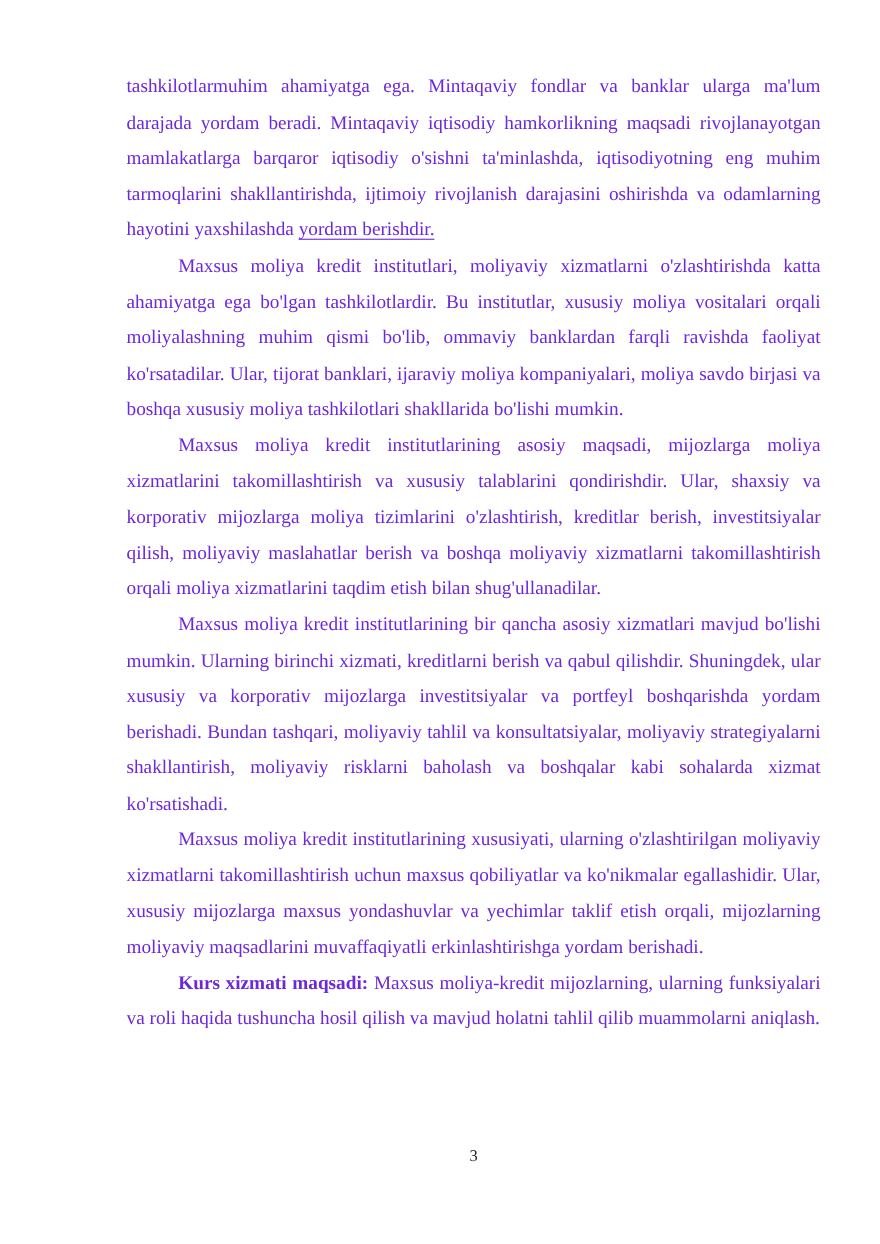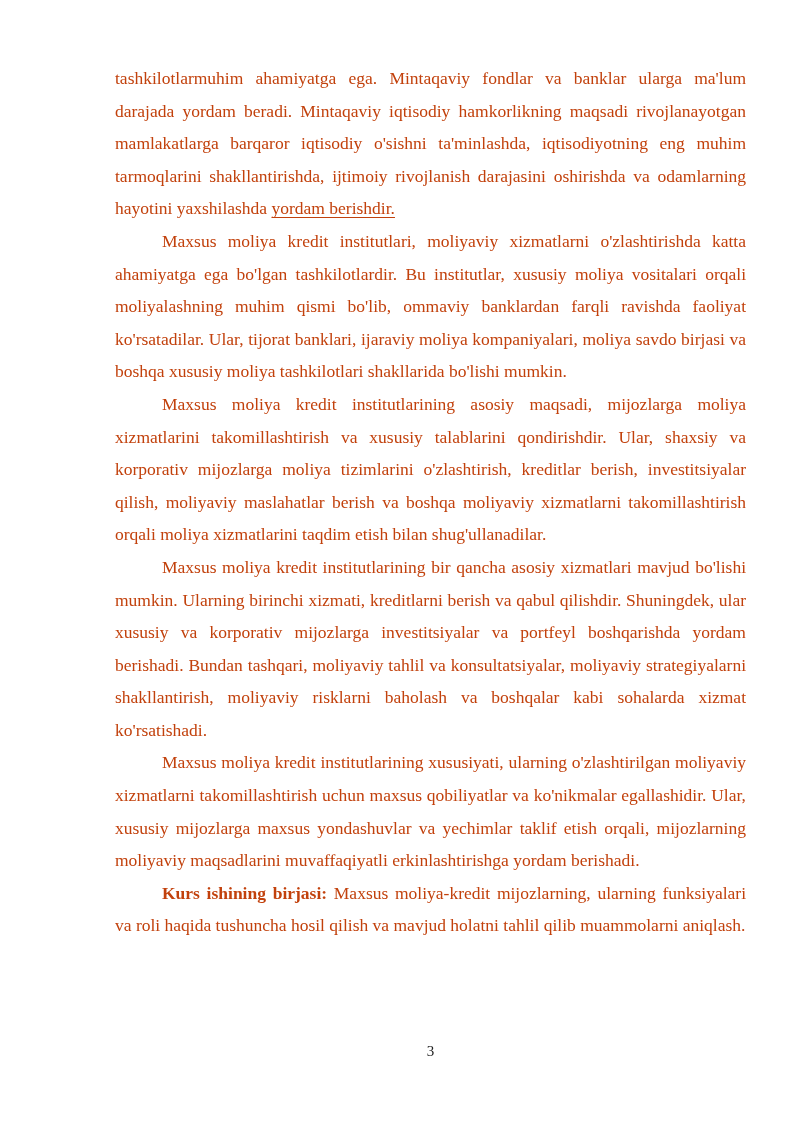--- a/index.html
+++ b/index.html
@@ -13,21 +13,21 @@
     height: 1131px;
     background: #ffffff;
     overflow: hidden;
     font-family: "Liberation Serif", "DejaVu Serif", serif;
   }
   .text-block {
     position: absolute;
     left: 115px;
     top: 62px;
     width: 631px;
-    color: #c2410c;
+    color: #6d28d9;
     font-size: 17.5px;
     line-height: 32.6px;
     text-align: justify;
     text-justify: inter-word;
   }
   .para {
     margin: 0;
     padding: 0;
     text-indent: 47px;
   }
@@ -63,20 +63,20 @@
     <p class="para no-indent"><span>tashkilotlarmuhim ahamiyatga ega. Mintaqaviy fondlar va banklar ularga ma'lum darajada yordam beradi. Mintaqaviy iqtisodiy hamkorlikning maqsadi rivojlanayotgan mamlakatlarga barqaror iqtisodiy o'sishni ta'minlashda, iqtisodiyotning eng muhim tarmoqlarini shakllantirishda, ijtimoiy rivojlanish darajasini oshirishda va odamlarning hayotini yaxshilashda </span><span class="seg-underline">yordam berishdir.</span></p>
 
     <p class="para"><span>Maxsus moliya kredit institutlari, moliyaviy xizmatlarni o'zlashtirishda katta ahamiyatga ega bo'lgan tashkilotlardir. Bu institutlar, xususiy moliya vositalari orqali moliyalashning muhim qismi bo'lib, ommaviy banklardan farqli ravishda faoliyat ko'rsatadilar. Ular, tijorat banklari, ijaraviy moliya kompaniyalari, moliya savdo birjasi va boshqa xususiy moliya tashkilotlari shakllarida bo'lishi mumkin.</span></p>
 
     <p class="para"><span>Maxsus moliya kredit institutlarining asosiy maqsadi, mijozlarga moliya xizmatlarini takomillashtirish va xususiy talablarini qondirishdir. Ular, shaxsiy va korporativ mijozlarga moliya tizimlarini o'zlashtirish, kreditlar berish, investitsiyalar qilish, moliyaviy maslahatlar berish va boshqa moliyaviy xizmatlarni takomillashtirish orqali moliya xizmatlarini taqdim etish bilan shug'ullanadilar.</span></p>
 
     <p class="para"><span>Maxsus moliya kredit institutlarining bir qancha asosiy xizmatlari mavjud bo'lishi mumkin. Ularning birinchi xizmati, kreditlarni berish va qabul qilishdir. Shuningdek, ular xususiy va korporativ mijozlarga investitsiyalar va portfeyl boshqarishda yordam berishadi. Bundan tashqari, moliyaviy tahlil va konsultatsiyalar, moliyaviy strategiyalarni shakllantirish, moliyaviy risklarni baholash va boshqalar kabi sohalarda xizmat ko'rsatishadi.</span></p>
 
     <p class="para"><span>Maxsus moliya kredit institutlarining xususiyati, ularning o'zlashtirilgan moliyaviy xizmatlarni takomillashtirish uchun maxsus qobiliyatlar va ko'nikmalar egallashidir. Ular, xususiy mijozlarga maxsus yondashuvlar va yechimlar taklif etish orqali, mijozlarning moliyaviy maqsadlarini muvaffaqiyatli erkinlashtirishga yordam berishadi.</span></p>
 
-    <p class="para"><span class="seg-bold">Kurs ishining birjasi:</span><span> Maxsus moliya-kredit mijozlarning, ularning funksiyalari va roli haqida tushuncha hosil qilish va mavjud holatni tahlil qilib muammolarni aniqlash.</span></p>
+    <p class="para"><span class="seg-bold">Kurs xizmati maqsadi:</span><span> Maxsus moliya-kredit mijozlarning, ularning funksiyalari va roli haqida tushuncha hosil qilish va mavjud holatni tahlil qilib muammolarni aniqlash.</span></p>
 
   </div>
 
   <div class="footer">
     <span class="page-num">3</span>
   </div>
 </div>
 
 </body></html>

